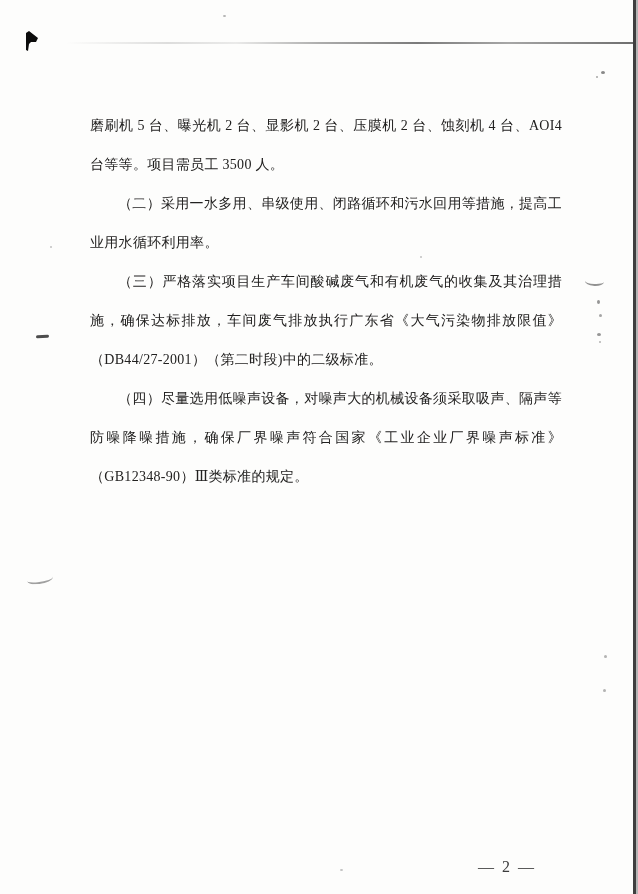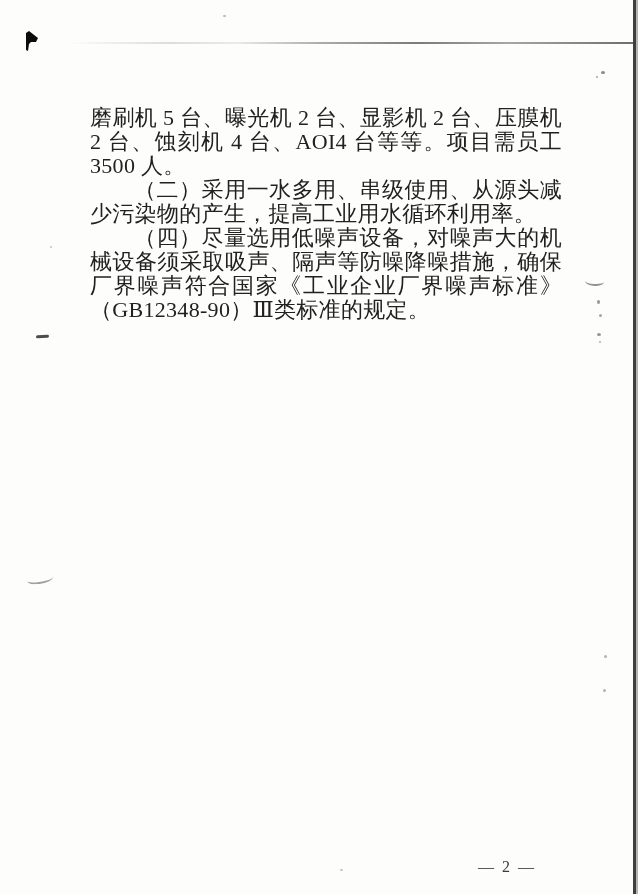--- a/index.html
+++ b/index.html
@@ -62,22 +62,22 @@
   .s10{left:340px;top:869px;width:3px;height:2px;opacity:.4;}
   .s11{left:50px;top:246px;width:2px;height:2px;opacity:.4;}
   .s12{left:420px;top:256px;width:2px;height:2px;opacity:.4;}
   
   .text-block{
     position:absolute;left:90px;top:106px;width:472px;
     color:#222120;
   }
   .text-block p{
     margin:0;
-    font-size:22px;
-    line-height:24px;
+    font-size:14px;
+    line-height:39px;
     letter-spacing:0.3px;
     text-align:justify;
     text-justify:inter-character;
   }
   .text-block p.indent{text-indent:2em;}
   .page-number{
     position:absolute;left:478px;top:858px;
     font-size:16px;color:#3c3c3c;letter-spacing:2px;
     white-space:nowrap;
   }
@@ -109,19 +109,20 @@
   <div class="speck s6"></div>
   <div class="speck s7"></div>
   <div class="speck s8"></div>
   <div class="speck s9"></div>
   <div class="speck s10"></div>
   <div class="speck s11"></div>
   <div class="speck s12"></div>
 
   <div class="text-block">
     <p>磨刷机 5 台、曝光机 2 台、显影机 2 台、压膜机 2 台、蚀刻机 4 台、AOI4 台等等。项目需员工 3500 人。</p>
-    <p class="indent">（二）采用一水多用、串级使用、从源头减少污染物的产生，提高工业用水循环利用率。</p>
+    <p class="indent">（二）采用一水多用、串级使用、闭路循环和污水回用等措施，提高工业用水循环利用率。</p>
+    <p class="indent">（三）严格落实项目生产车间酸碱废气和有机废气的收集及其治理措施，确保达标排放，车间废气排放执行广东省《大气污染物排放限值》（DB44/27-2001）（第二时段)中的二级标准。</p>
     <p class="indent">（四）尽量选用低噪声设备，对噪声大的机械设备须采取吸声、隔声等防噪降噪措施，确保厂界噪声符合国家《工业企业厂界噪声标准》（GB12348-90）Ⅲ类标准的规定。</p>
   </div>
 
   <div class="page-number">— 2 —</div>
 
 </div>
 
 </body></html>

